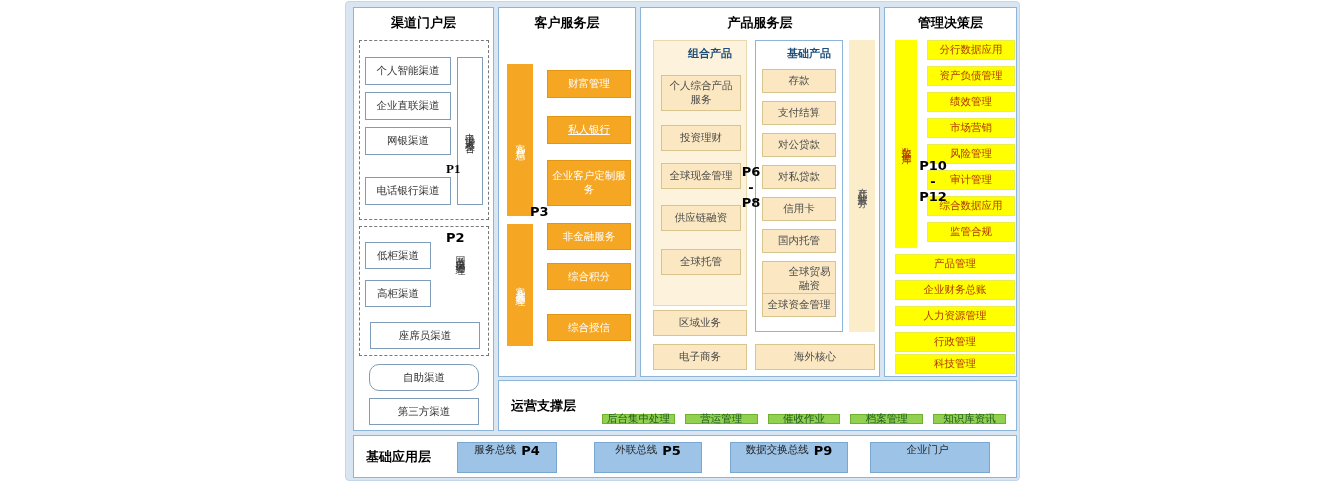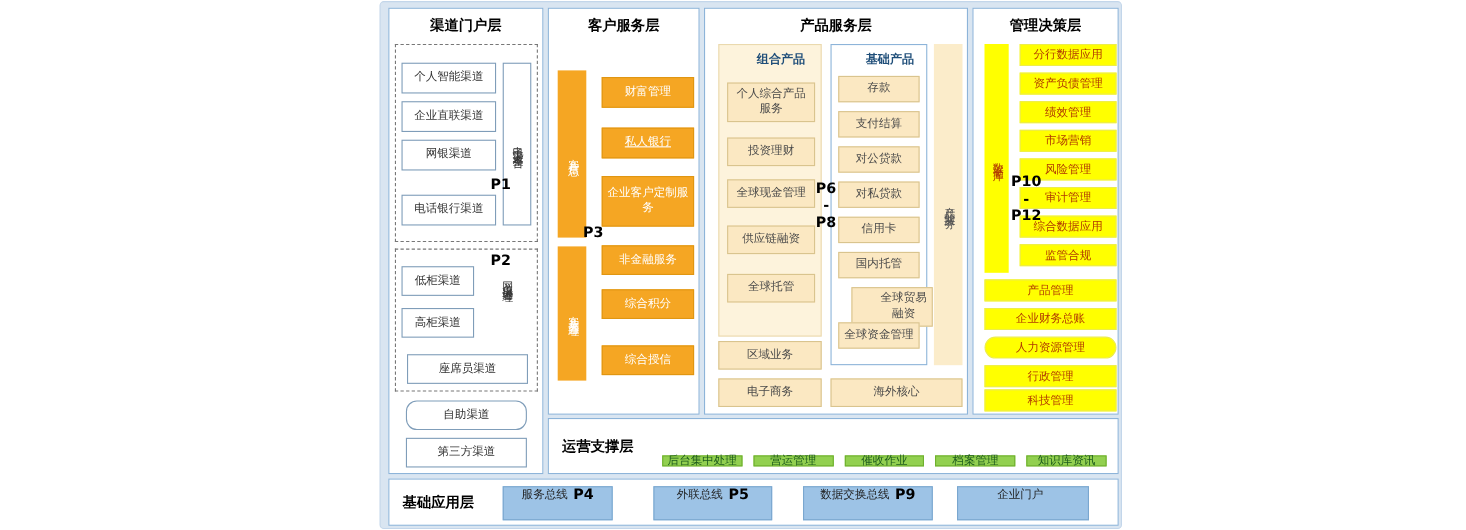--- a/index.html
+++ b/index.html
@@ -61,21 +61,21 @@
       <div class="layer-title">渠道门户层</div>
 
       <div class="dashed-group" style="left:5px; top:32px; width:130px; height:180px;">
         <div class="wbox" style="left:5px; top:16px; width:86px; height:28px;">个人智能渠道</div>
         <div class="wbox" style="left:5px; top:51px; width:86px; height:28px;">企业直联渠道</div>
         <div class="wbox" style="left:5px; top:86px; width:86px; height:28px;">网银渠道</div>
         <div class="wbox" style="left:5px; top:136px; width:86px; height:28px;">电话银行渠道</div>
         <div class="wbox" style="right:5px; top:16px; width:26px; height:148px;">
           <span class="vtext">电子渠道整合</span>
         </div>
-        <div class="plabel" style="left:86px; top:120px;">P1</div>
+        <div class="plabel" style="left:86px; top:120px;font-family:Liberation Serif, serif;">P1</div>
       </div>
 
       <div class="dashed-group" style="left:5px; top:218px; width:130px; height:130px;">
         <div class="plabel" style="left:86px; top:3px;">P2</div>
         <div class="wbox" style="left:5px; top:15px; width:66px; height:27px;">低柜渠道</div>
         <div class="wbox" style="left:5px; top:53px; width:66px; height:27px;">高柜渠道</div>
         <div style="position:absolute; left:76px; top:18px; width:48px; height:62px; display:flex; align-items:center; justify-content:center; color:#333;">
           <span class="vtext" style="height:56px;">网点渠道管理</span>
         </div>
         <div class="wbox" style="left:10px; top:95px; width:110px; height:27px;">座席员渠道</div>
@@ -124,21 +124,21 @@
       </div>
 
       <div class="panel" style="left:114px; top:32px; width:88px; height:292px;">
         <div class="cpanel-title">基础产品</div>
         <div class="cbox" style="left:6px; top:28px; width:74px; height:24px;">存款</div>
         <div class="cbox" style="left:6px; top:60px; width:74px; height:24px;">支付结算</div>
         <div class="cbox" style="left:6px; top:92px; width:74px; height:24px;">对公贷款</div>
         <div class="cbox" style="left:6px; top:124px; width:74px; height:24px;">对私贷款</div>
         <div class="cbox" style="left:6px; top:156px; width:74px; height:24px;">信用卡</div>
         <div class="cbox" style="left:6px; top:188px; width:74px; height:24px;">国内托管</div>
-        <div class="cbox" style="left:18px; top:220px; width:74px; height:36px;padding-left:24px;">全球贸易融资</div>
+        <div class="cbox" style="left:6px; top:220px; width:74px; height:36px;padding-left:24px;">全球贸易融资</div>
         <div class="cbox" style="left:6px; top:252px; width:74px; height:24px;">全球资金管理</div>
       </div>
 
       <div class="cbar" style="left:208px; top:32px; width:26px; height:292px;">
         <span class="vtext">产品公共服务</span>
       </div>
 
       <div class="cbox" style="left:12px; top:302px; width:94px; height:26px;">区域业务</div>
       <div class="cbox" style="left:12px; top:336px; width:94px; height:26px;">电子商务</div>
       <div class="cbox" style="left:114px; top:336px; width:120px; height:26px;">海外核心</div>
@@ -161,21 +161,21 @@
       <div class="ybox" style="left:42px; top:58px; width:88px; height:20px;">资产负债管理</div>
       <div class="ybox" style="left:42px; top:84px; width:88px; height:20px;">绩效管理</div>
       <div class="ybox" style="left:42px; top:110px; width:88px; height:20px;">市场营销</div>
       <div class="ybox" style="left:42px; top:136px; width:88px; height:20px;">风险管理</div>
       <div class="ybox" style="left:42px; top:162px; width:88px; height:20px;">审计管理</div>
       <div class="ybox" style="left:42px; top:188px; width:88px; height:20px;">综合数据应用</div>
       <div class="ybox" style="left:42px; top:214px; width:88px; height:20px;">监管合规</div>
 
       <div class="ybox" style="left:10px; top:246px; width:120px; height:20px;">产品管理</div>
       <div class="ybox" style="left:10px; top:272px; width:120px; height:20px;">企业财务总账</div>
-      <div class="ybox" style="left:10px; top:298px; width:120px; height:20px;border-radius:10px;">人力资源管理</div>
+      <div class="ybox" style="left:10px; top:298px; width:120px; height:20px;">人力资源管理</div>
       <div class="ybox" style="left:10px; top:324px; width:120px; height:20px;">行政管理</div>
       <div class="ybox" style="left:10px; top:346px; width:120px; height:20px;">科技管理</div>
     </div>
 
     <div class="panel" style="left:152px; top:378px; width:519px; height:51px;">
       <div class="band-title">运营支撑层</div>
       <div class="op-row">
         <div class="gbox">后台集中处理</div>
         <div class="gbox">营运管理</div>
         <div class="gbox">催收作业</div>

